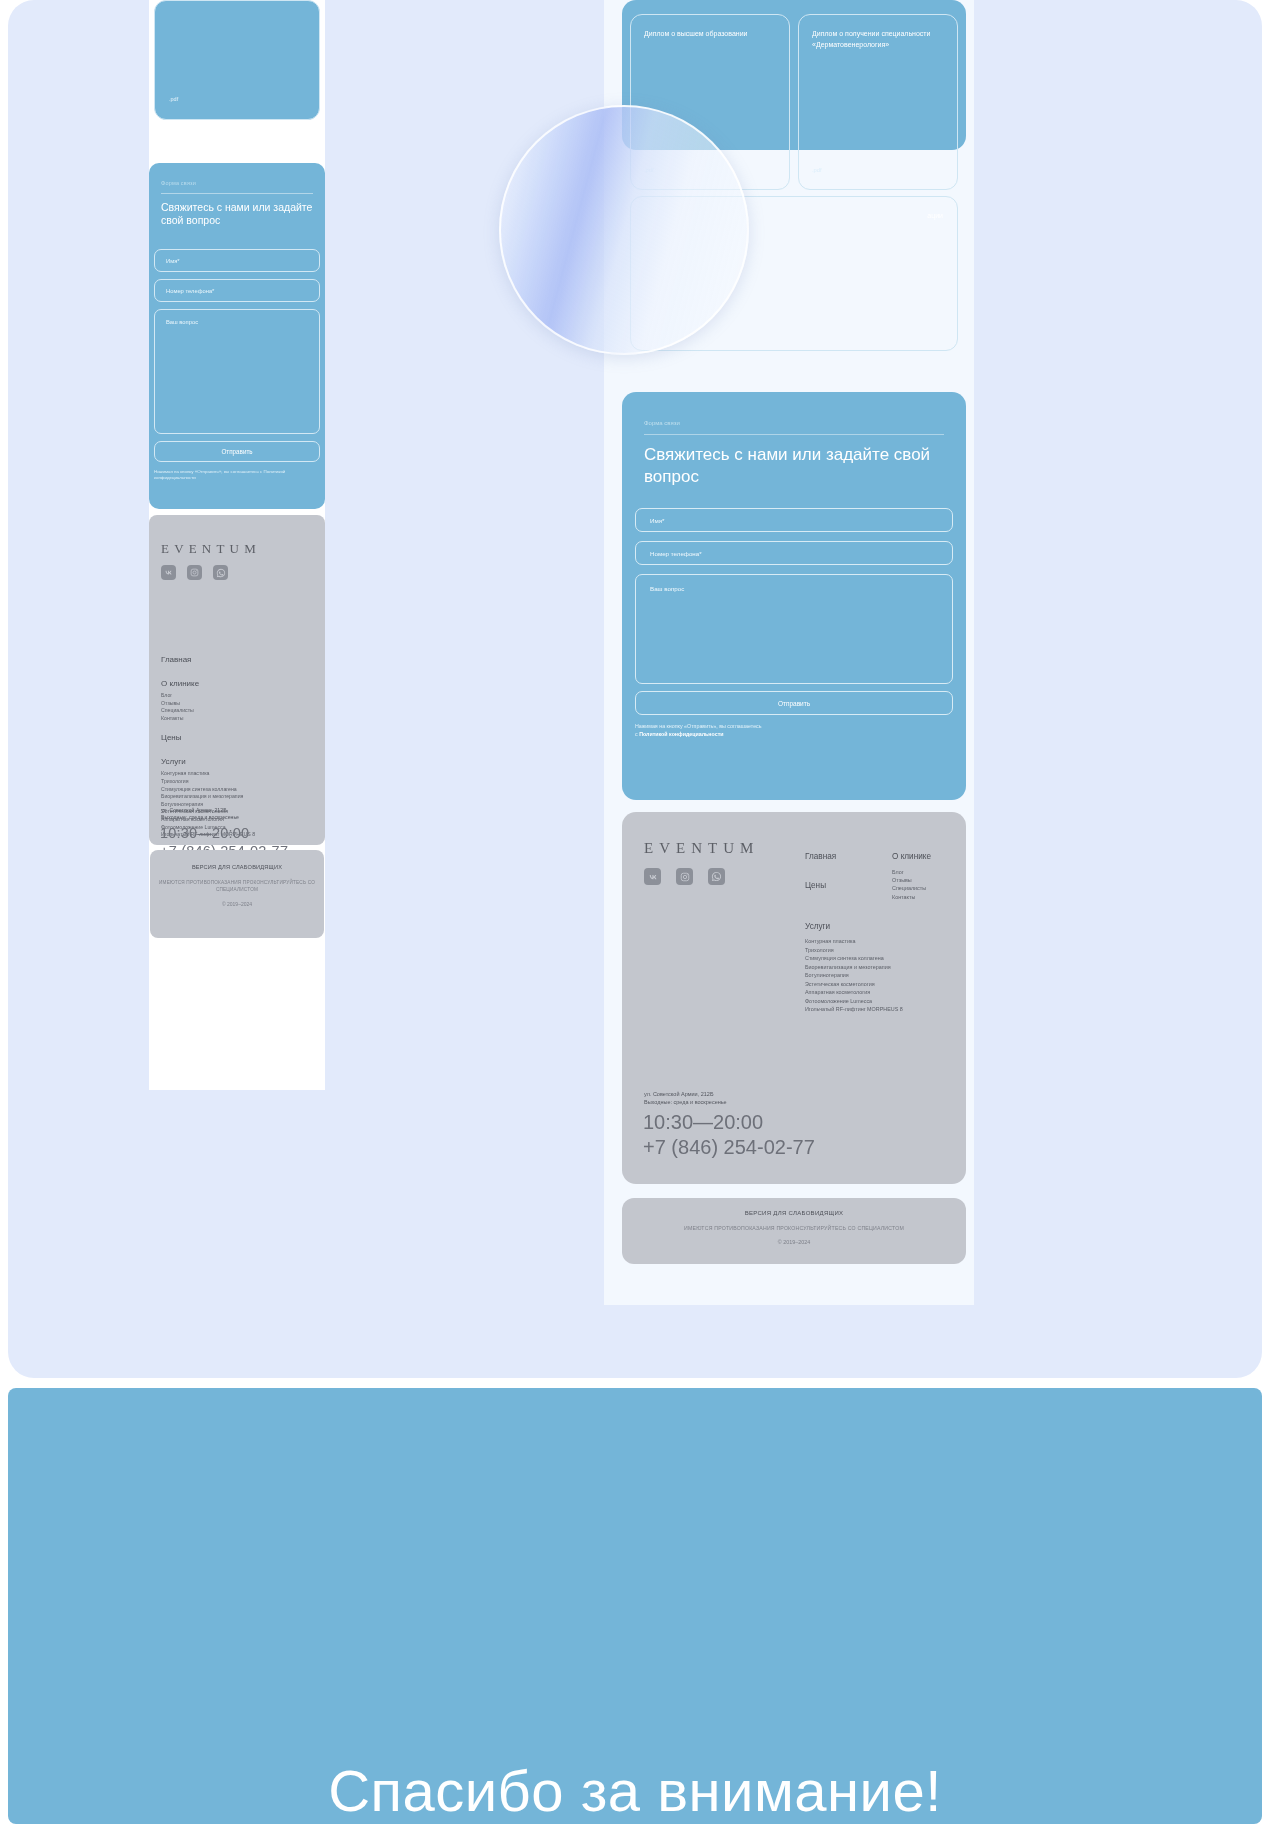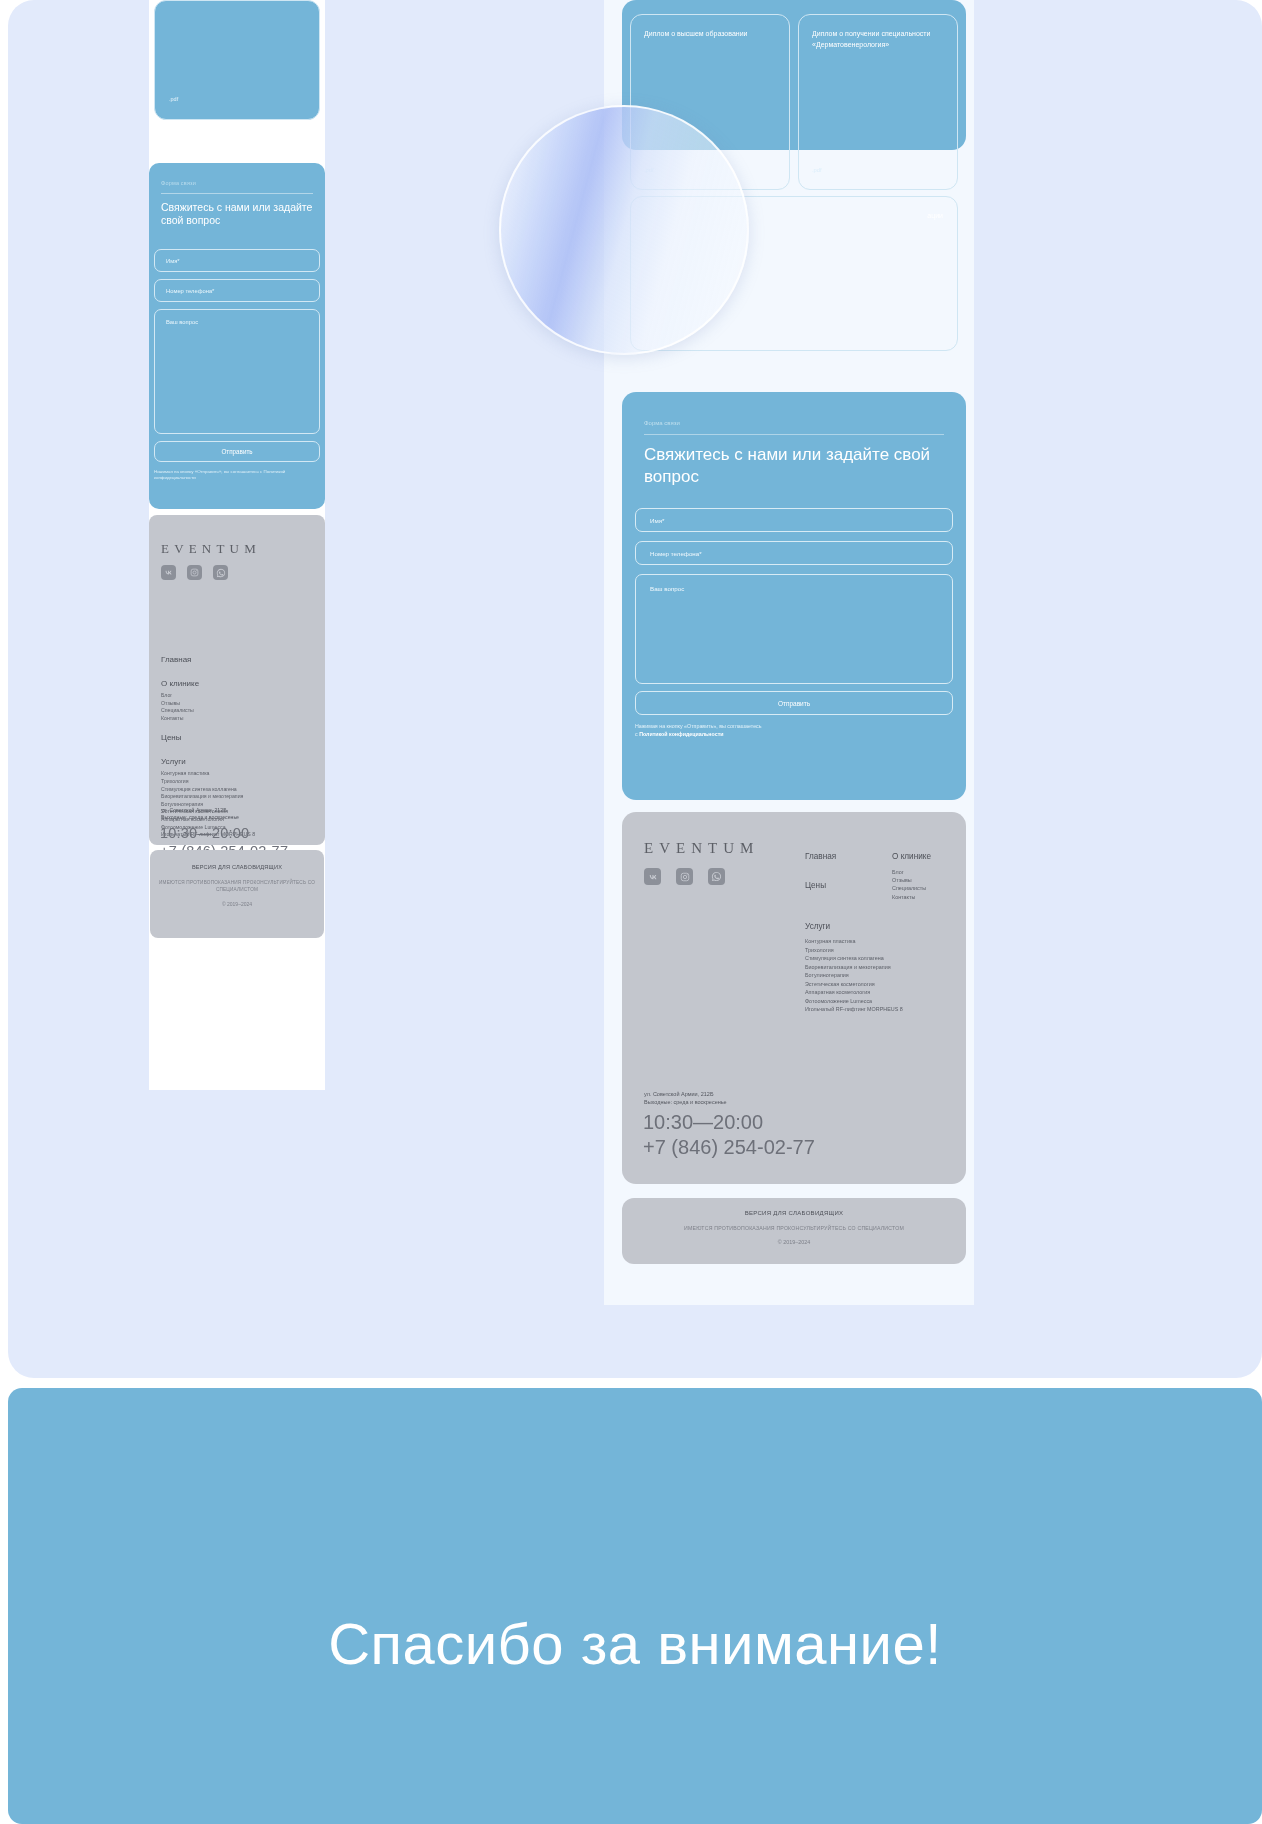--- a/index.html
+++ b/index.html
@@ -275,22 +275,22 @@
     border: 2px solid rgba(255,255,255,0.85);
     box-shadow: 0 3px 16px rgba(120,140,190,0.22);
   }
 
   
   .thanks {
     position: absolute;
     left: 8px; top: 1388px;
     width: 1254px; height: 436px;
     background: #74b5d8;
-    border-radius: 14px;
-    display: flex; align-items: center; justify-content: center;
+    border-radius: 8px;
+    display: flex; align-items: flex-end; justify-content: center;
     padding-top: 74px;
   }
   .thanks span {
     font-size: 58px; color: #ffffff; font-weight: 300; letter-spacing: .5px;
   }
 </style>
 </head>
 <body>
 
 <div class="page">

